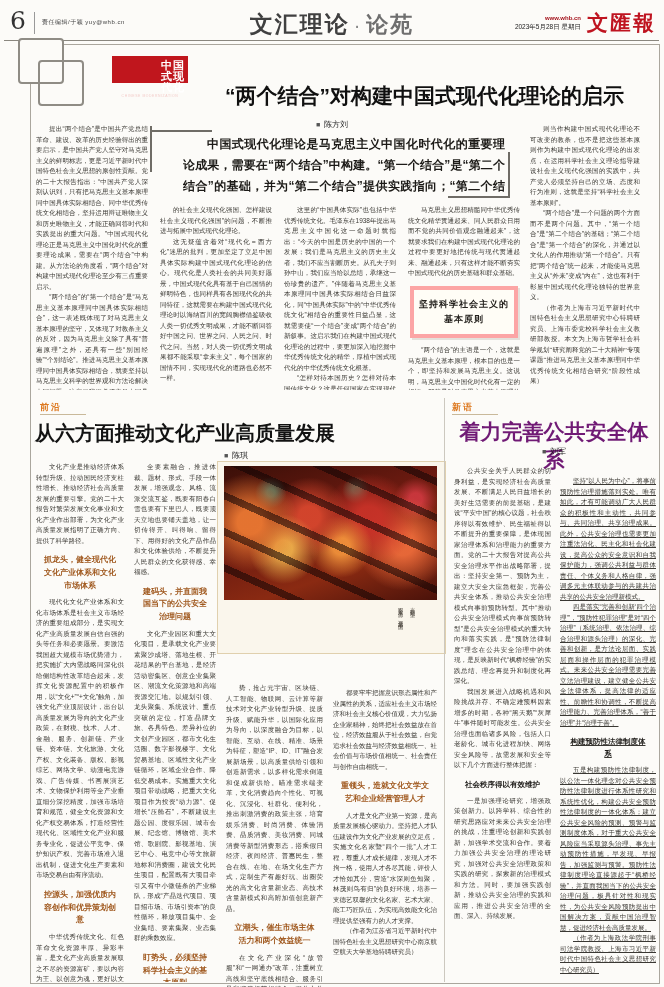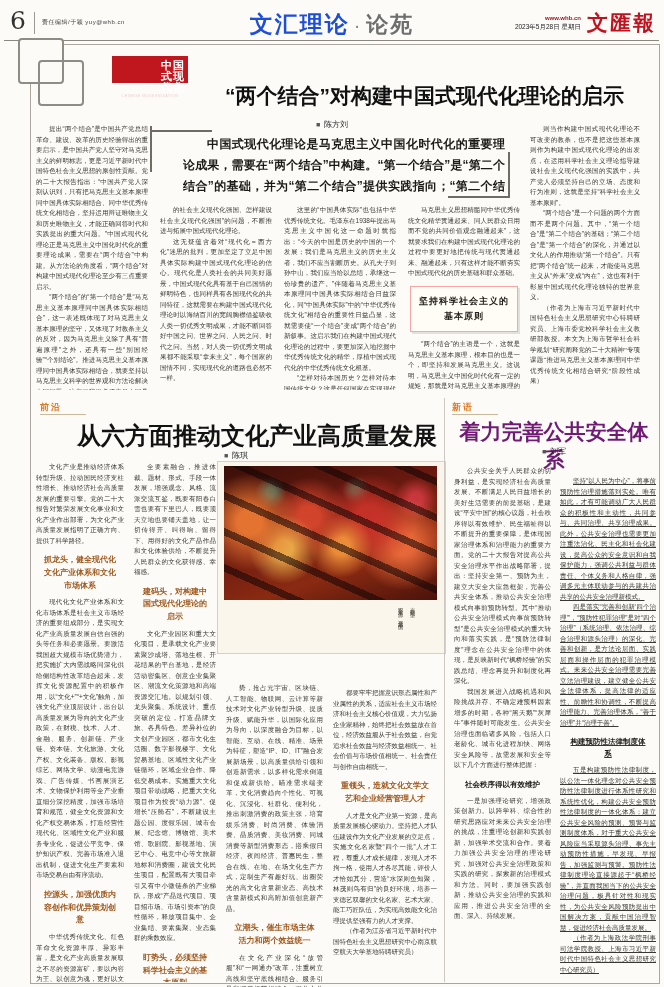--- a/index.html
+++ b/index.html
@@ -5,21 +5,21 @@
   html,body{margin:0;padding:0;background:#e9e7e2;}
   .page{position:relative;width:664px;height:987px;background:#fcfbf8;overflow:hidden;
         font-family:"Liberation Sans",sans-serif;color:#2e2c29;}
   
   .hdr{position:absolute;left:0;top:0;width:664px;height:40px;}
   .hdr-rule{position:absolute;left:4px;top:40px;width:655px;height:1px;background:#8a877f;}
   .pagenum{position:absolute;left:10px;top:6px;font-family:"DejaVu Serif",serif;font-size:25px;color:#333;}
   .hdr-div{position:absolute;left:34px;top:12px;width:1px;height:22px;background:#999;}
   .editor{position:absolute;left:42px;top:18px;font-size:6px;color:#444;letter-spacing:.5px;}
   .sect{position:absolute;left:0;right:0;top:9px;text-align:center;letter-spacing:2px;}
-  .sect .main{font-size:23px;font-weight:900;color:#1d4ed8;}
+  .sect .main{font-size:23px;font-weight:900;color:#404040;}
   .sect .dot{font-size:20px;color:#888;margin:0 4px;}
   .sect .sub{font-size:22px;font-weight:700;color:#6f6f6f;}
   .hdr-right{position:absolute;right:8px;top:9px;display:flex;align-items:center;gap:6px;}
   .hdr-right .lines{text-align:right;}
   .site{font-size:6px;font-weight:bold;color:#a4131c;}
   .date{font-size:6.5px;color:#222;margin-top:2px;}
   .masthead{font-family:"DejaVu Serif",serif;font-size:21px;font-weight:900;color:#bf1420;
             letter-spacing:2px;transform:skewX(-3deg);}
   
   .frame{position:absolute;left:30px;top:44px;width:628px;height:938px;border:1px solid #aaa69d;}
@@ -34,36 +34,36 @@
             font-size:21px;font-weight:900;color:#101010;letter-spacing:0;}
   .byline{font-size:8px;color:#222;text-align:center;}
   .byline .sq{color:#555;font-size:7px;margin-right:4px;}
   .a1-byline{position:absolute;left:40px;top:119px;width:584px;}
   .a1-intro{position:absolute;left:183px;top:134px;width:322px;height:66px;
             font-size:12px;font-weight:bold;line-height:1.75;text-align:justify;text-indent:2em;
             color:#1c1a17;overflow:hidden;}
   .mark{position:absolute;background:#6f6c66;}
   .col{position:absolute;overflow:hidden;font-size:6.5px;line-height:10.5px;text-align:justify;color:#3a3833;}
   .col p{margin:0;text-indent:2em;}
-  .a1 .blk-head{margin:7px 2px;padding:7px 4px;border:1px solid #fca5a5;background:#fffdf6;
+  .a1 .blk-head{margin:7px 2px;padding:7px 4px;border:4px solid #fca5a5;background:#fffdf6;
                 box-shadow:2px 2px 0 rgba(120,110,90,.18);text-align:center;text-indent:0;
                 font-size:9px;font-weight:bold;color:#23201c;line-height:1.7;letter-spacing:1px;
                 font-family:"Liberation Serif",serif;}
   .blk-note{font-family:"Liberation Serif",serif;color:#3d3a35;}
   .a1c1{left:36px;top:124px;width:112px;height:266px;}
   .a1c2{left:160px;top:205px;width:112px;height:185px;}
   .a1c3{left:284px;top:205px;width:112px;height:185px;}
   .a1c4{left:408px;top:205px;width:112px;height:185px;}
   .a1c5{left:530px;top:124px;width:110px;height:266px;}
   
   .tag{position:absolute;font-size:9px;font-weight:bold;color:#dd7a22;letter-spacing:2px;}
   .tag-line{position:absolute;height:1px;background:#c9b99a;}
   
-  .a2-title{position:absolute;left:35px;top:420px;width:402px;text-align:right;
-            font-size:24px;font-weight:900;color:#121212;}
+  .a2-title{position:absolute;left:35px;top:420px;width:402px;text-align:left;
+            font-size:20px;font-weight:900;color:#121212;}
   .a2-byline{position:absolute;left:35px;top:450px;width:402px;}
   .photo-frame{position:absolute;left:217px;top:461px;width:227px;height:191px;
                border:1px solid #e0d0ae;background:#faf6ec;}
   .photo{position:absolute;left:224px;top:466px;width:213px;height:134px;overflow:hidden;
          background:
            radial-gradient(circle at 12% 42%, rgba(235,120,50,.95) 0 6%, transparent 24%),
            radial-gradient(circle at 28% 62%, rgba(250,190,80,.85) 0 5%, transparent 20%),
            radial-gradient(circle at 40% 38%, rgba(215,70,45,.95) 0 7%, transparent 26%),
            radial-gradient(circle at 55% 60%, rgba(245,150,60,.9) 0 6%, transparent 22%),
            radial-gradient(circle at 68% 40%, rgba(200,50,40,.95) 0 8%, transparent 28%),
@@ -171,21 +171,21 @@
     </div>
     <div class="col a2c1">
         <p class="blk-p">文化产业是推动经济体系转型升级、拉动国民经济支柱性增长、推动经济社会高质量发展的重要引擎。党的二十大报告对繁荣发展文化事业和文化产业作出部署，为文化产业高质量发展指明了正确方向、提供了科学路径。</p>
         <h4 class="blk-head">抓龙头，健全现代化文化产业体系和文化市场体系</h4>
         <p class="blk-p">现代化文化产业体系和文化市场体系是社会主义市场经济的重要组成部分，是实现文化产业高质量发展自信自强的头等任务和必要愿景。要激活我国超大规模市场优势潜力，把实施扩大内需战略同深化供给侧结构性改革结合起来，发挥文化资源配置中的积极作用，以“文化+”“+文化”触角，加强文化产业顶层设计，出台以高质量发展为导向的文化产业政策，在财税、技术、人才、金融、服务、创新链、产业链、资本链、文化旅游、文化产权、文化装备、版权、影视综艺、网络文学、动漫电竞游戏、广告传媒、书画展演艺术、文物保护利用等全产业垂直细分深挖精度，加强市场培育和规范，健全文化资源和文化产权交易体系，打造经营性现代化、区域性文化产业和服务专业化，促进公平竞争、保护知识产权、完善市场准入退出机制，促进文化生产要素和市场交易自由有序流动。</p>
         <h4 class="blk-head">控源头，加强优质内容创作和优异策划创意</h4>
         <p class="blk-p">中华优秀传统文化、红色革命文化资源丰厚、异彩丰富，是文化产业高质量发展取之不尽的资源富矿，要以内容为王、以创意为魂，更好以文化人、以文润物，推动创造性转化、创新性发展，追求首创、独家、独立、独到、独特、首演、首映、首发的文化精品迭代出新，激活策划创意源头活水。</p>
       </div>
     <div class="col a2c2">
         <p class="blk-p">全要素融合，推进体裁、题材、形式、手段一体发展，增强观念、风格、流派交流互鉴，既要有阳春白雪也要有下里巴人，既要顶天立地也要铺天盖地，让一切传得开、叫得响、留得下、用得好的文化产品作品和文化体验供给，不断提升人民群众的文化获得感、幸福感。</p>
-        <h4 class="blk-head">建码头，对构建中国式现代化理论的启示</h4>
+        <h4 class="blk-head">建码头，并直面我国当下的公共安全治理问题</h4>
         <p class="blk-p">文化产业园区和重大文化项目，是承载文化产业要素聚沙成塔、落地生根、开花结果的平台基地，是经济活动密集区、创意企业集聚区、潮流文化策源地和高端资源交汇地。以规划引领、龙头聚集、系统设计、重点突破的定位，打造品牌文旅、各具特色、差异补位的文创产业园区，都市文化生活圈、数字影视楼宇、文化贸易基地、区域性文化产业链循环，区域企业合作、降低交易成本。实施重大文化项目带动战略，把重大文化项目作为投资“动力源”、促增长“压舱石”，不断建设主题公园、度假乐园、城市会展、纪念馆、博物馆、美术馆、歌剧院、影视基地、演艺中心、电竞中心等文旅新地标和消费圈，建设文化民生项目，配置既有大项目牵引又有中小微链条的产业梯队，形成“产品迭代项目、项目招市场、市场引资本”的良性循环，释放项目集中、企业集结、要素集聚、业态集群的乘数效应。</p>
         <h4 class="blk-head">盯势头，必须坚持科学社会主义的基本原则</h4>
         <p class="blk-p">与技术同行、与消费同频，这是文化产业高质量发展必由之路。顺应数字产业化和产业数字化发展大</p>
       </div>
     <div class="col a2c3">
         <p class="blk-p">势，抢占元宇宙、区块链、人工智能、物联网、云计算等新技术对文化产业转型升级、提质升级、赋能升华，以国际化应用为导向，以深度融合为目标，以智能、互动、在线、精准、场景为特征，塑造“IP、ID、IT”融合发展新场景，以高质量供给引领和创造新需求，以多样化需求倒逼和促成新供给。瞄准需求端变革，文化消费趋向个性化、可视化、沉浸化、社群化、便利化，推出刺激消费的政策主张，培育娱乐消费、时尚消费、体验消费、品质消费、美妆消费、同城消费等新型消费形态，搭乘假日经济、夜间经济、普惠民生，整合在线、在地、在场文化生产方式，定制生产有趣好玩、出圈荧光的高文化含量新业态、高技术含量新模式和高附加值创意新产品。</p>
         <h4 class="blk-head">立潮头，催生市场主体活力和两个效益统一</h4>
         <p class="blk-p">在文化产业深化“放管服”和“一网通办”改革，注重树立高线和坚守底线相结合、服务引导和监管规范相结合，强化文化市场综合执法管理与队伍建设，加强文化行业组织建设，做优文化中介服务，构建以内容监管为核心、以信用监管为基础、以分类监管为特色、包容审慎监管、柔性适度执法的新型监管机制，净化以“管得住”保障“放得开”的文化产业健康有序发展生态圈。持续改善市场化、法治化、国际化营商环境，运用金融工具为文化企业发展全生命周期输血造血，助力文化领军企业、上市企业、头部企业、“独角兽”企业、“新势力”企业高位发展，扶持“专、精、特、新”中小微文化企业顽强成长。所有文化市场主体和企业</p>
       </div>
     <div class="col a2c4">

